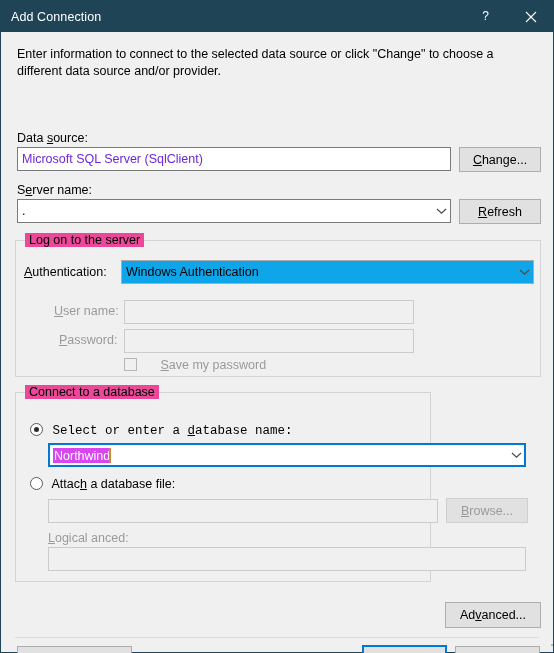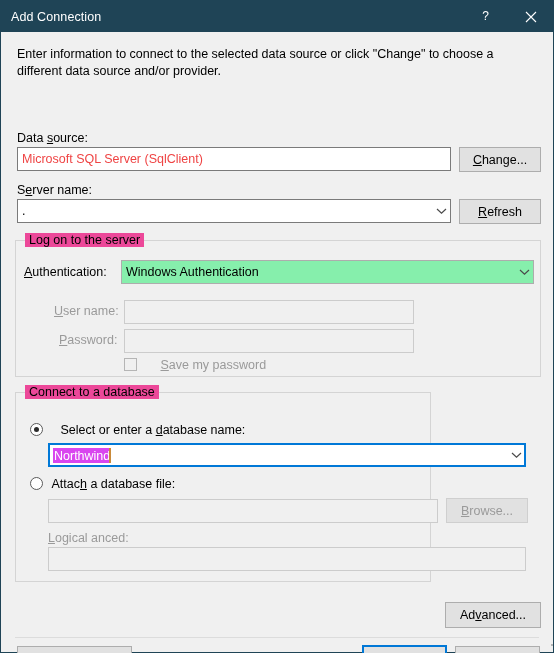--- a/index.html
+++ b/index.html
@@ -81,21 +81,21 @@
   
   .textbox {
     box-sizing: border-box;
     height: 24px;
     background: #ffffff;
     border: 1px solid #7a7a7a;
     font-size: 12.5px;
     display: flex;
     align-items: center;
     padding: 0 4px;
-    color: #ef4444;
+    color: #6d28d9;
   }
   .textbox.readonly { background: #ffffff; }
   .textbox.disabled {
     background: #f0f0f0;
     border: 1px solid #cccccc;
     color: #9a9a9a;
   }
 
   .combo {
     box-sizing: border-box;
@@ -111,21 +111,21 @@
   .combo .value { flex: 1; overflow: hidden; white-space: nowrap; }
   .combo .arrow {
     width: 17px;
     height: 100%;
     display: flex;
     align-items: center;
     justify-content: center;
     color: #4a4a4a;
   }
   .combo.grey {
-    background: #86efac;
+    background: #0ea5e9;
     border: 1px solid #adadad;
   }
   .combo.focused {
     border: 1px solid #0078d7;
     box-shadow: inset 0 0 0 1px #0078d7;
   }
   .sel {
     background: #d946ef;
     color: #ffffff;
     padding: 1px 0 16px 1px;
@@ -306,21 +306,21 @@
         <span class="checkbox"></span>
         <span style="margin-left:20px;"><span></span><u>S</u><span>ave my password</span></span>
       </div>
     </div>
 
     <div class="group" style="left:14px; top:360px; width:416px; height:190px;">
       <div class="group-title">Connect to a database</div>
 
       <div class="abs" style="left:14px; top:30px;">
         <span class="radio checked"></span>
-        <span style="margin-left:14px;"><span>Select or enter a </span><u>d</u><span>atabase name:</span></span>
+        <span style="margin-left:6px;font-family:Liberation Mono, monospace;"><span>Select or enter a </span><u>d</u><span>atabase name:</span></span>
       </div>
 
       <div class="abs combo focused" style="left:32px; top:50px; width:478px;">
         <span class="value"><span class="sel">Northwind</span><span class="caret"></span></span>
         <span class="arrow">
           <svg width="11" height="8" viewBox="0 0 11 8">
               <path d="M1 2 L5.5 6.2 L10 2" stroke="#4a4a4a" stroke-width="1.2" fill="none"></path>
             </svg>
         </span>
       </div>

